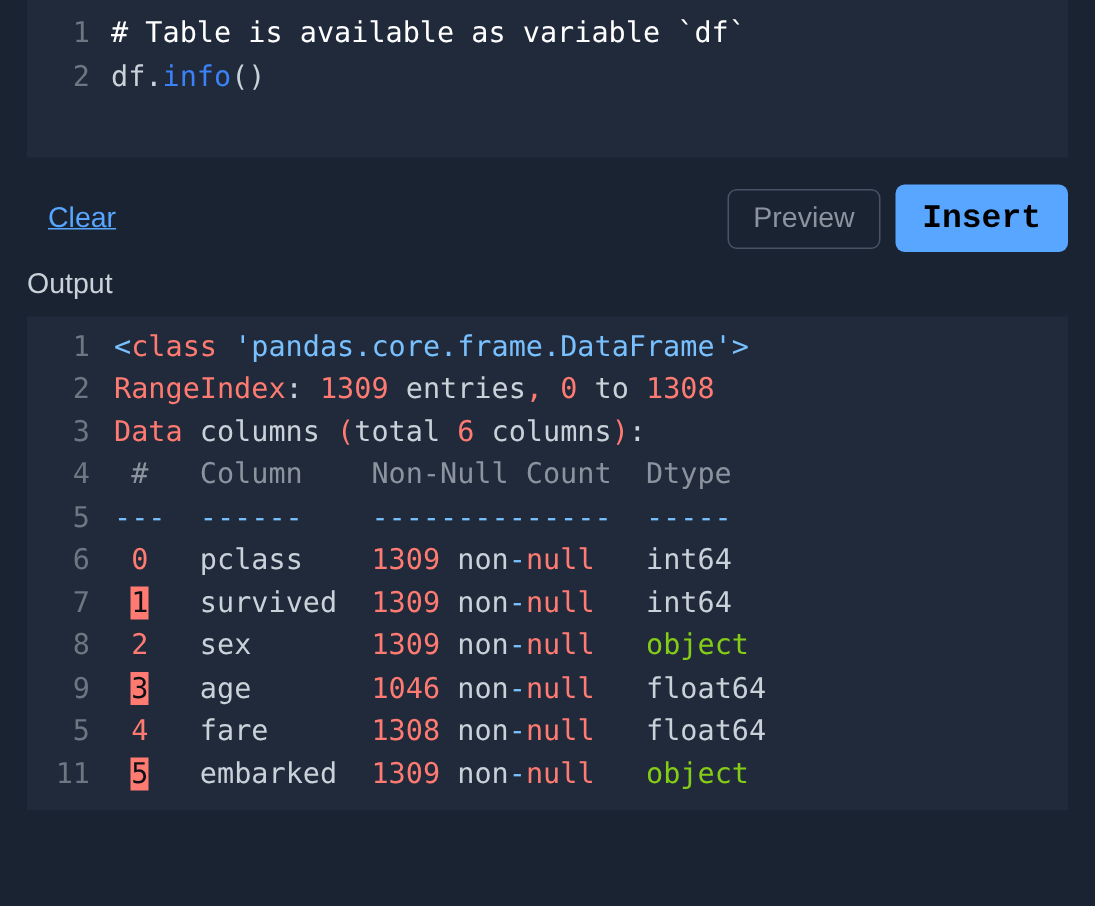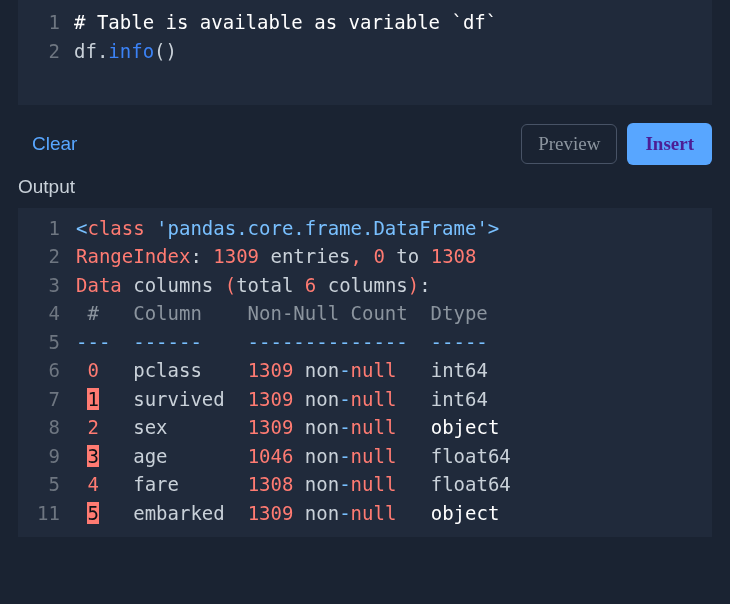--- a/index.html
+++ b/index.html
@@ -43,42 +43,43 @@
   }
   .clear-btn {
     color: #58a6ff;
     background: transparent;
     border: none;
     font-size: 19px;
     cursor: pointer;
     font-family: -apple-system, BlinkMacSystemFont, "Segoe UI", Helvetica, Arial, sans-serif;
     padding: 4px 8px;
     margin-left: 6px;
+    text-decoration: underline;
   }
   .spacer { flex: 1; }
   .preview-btn {
     background: transparent;
     color: #8b949e;
     border: 1px solid #485366;
     border-radius: 6px;
     font-size: 19px;
     padding: 8px 16px;
     cursor: pointer;
-    font-family: Liberation Serif, serif;
+    font-family: Liberation Sans, sans-serif;
   }
   .insert-btn {
     background: #58a6ff;
-    color: #4c1d95;
+    color: #000000;
     border: none;
     border-radius: 6px;
-    font-size: 19px;
+    font-size: 22px;
     font-weight: 600;
     padding: 10px 18px;
     cursor: pointer;
-    font-family: Liberation Serif, serif;
+    font-family: Liberation Mono, monospace;
   }
   .output-label {
     font-family: -apple-system, BlinkMacSystemFont, "Segoe UI", Helvetica, Arial, sans-serif;
     font-size: 19px;
     color: #c9d1d9;
     padding: 0 20px 6px 18px;
   }
   .output-block {
     background: #202a3b;
     margin: 0 18px;
@@ -95,21 +96,21 @@
     color: #6e7681;
     user-select: none;
     flex-shrink: 0;
   }
   .out-content { flex: 1; }
   .c-red      { color: #ff7b72; }
   .c-redb     { background: #ff7b72; color: #0d1117; }
   .c-gray     { color: #8b949e; }
   .c-blue     { color: #79c0ff; }
   .c-white    { color: #c9d1d9; }
-  .c-yellow   { color: #ffffff; }
+  .c-yellow   { color: #84cc16; }
 </style>
 </head>
 <body>
 
 <div class="code-block" id="code-editor">
     <div class="code-line"><div class="gutter">1</div><div class="code-content"><span class="tok-comment"># Table is available as variable `df`</span></div></div>
     <div class="code-line"><div class="gutter">2</div><div class="code-content"><span class="tok-ident">df</span><span class="tok-punct">.</span><span class="tok-call">info</span><span class="tok-punct">()</span></div></div>
   </div>
 
 <div class="toolbar">

